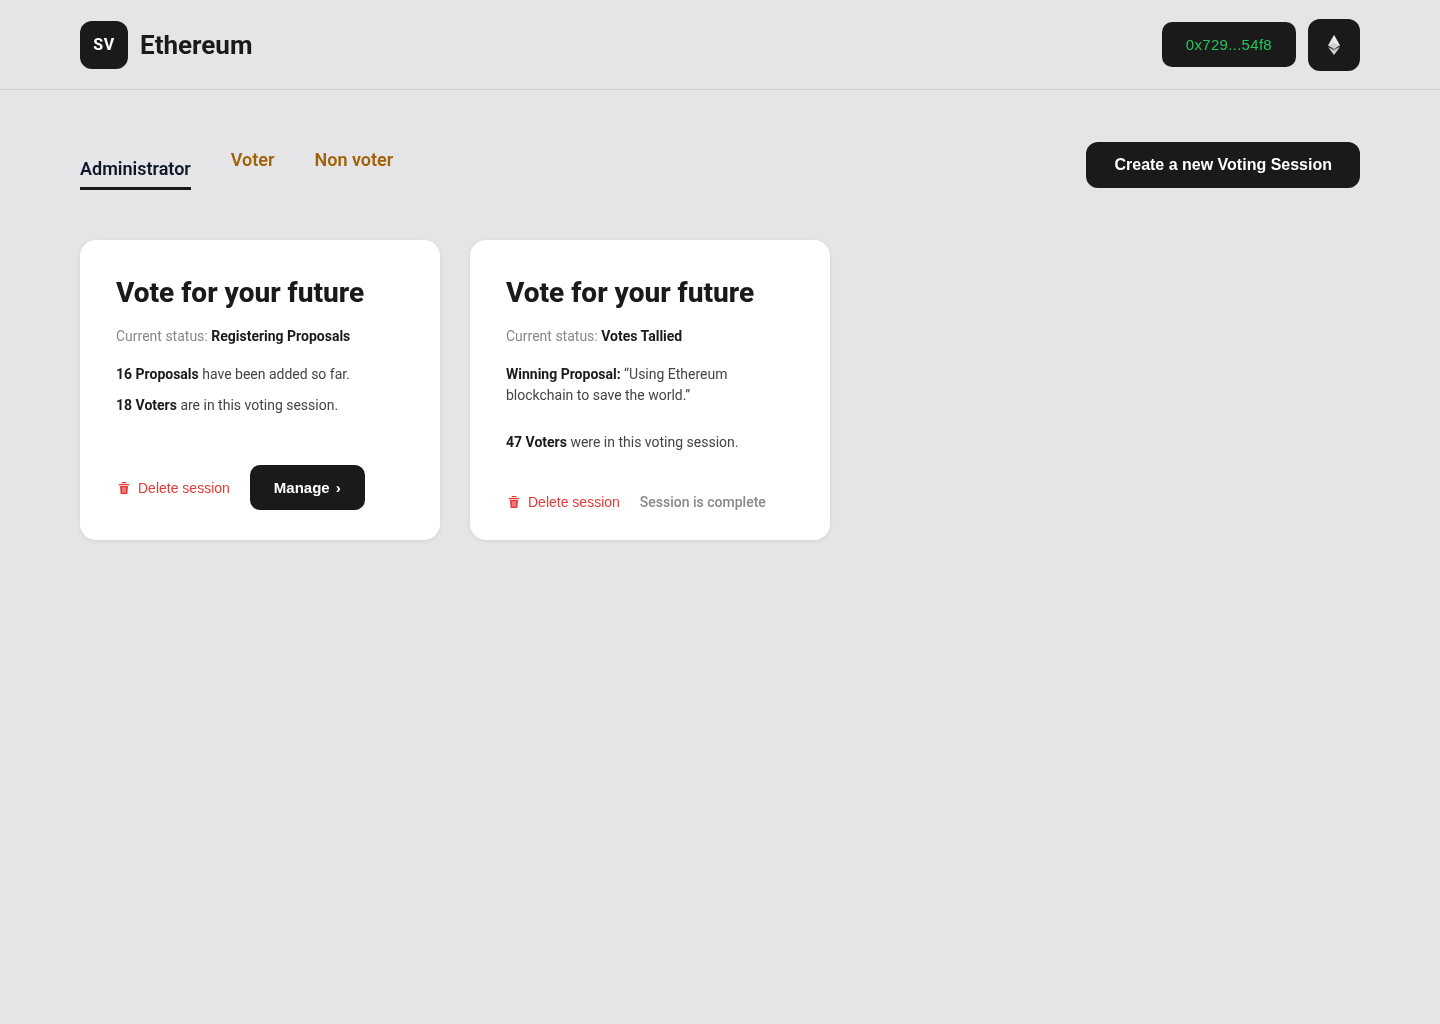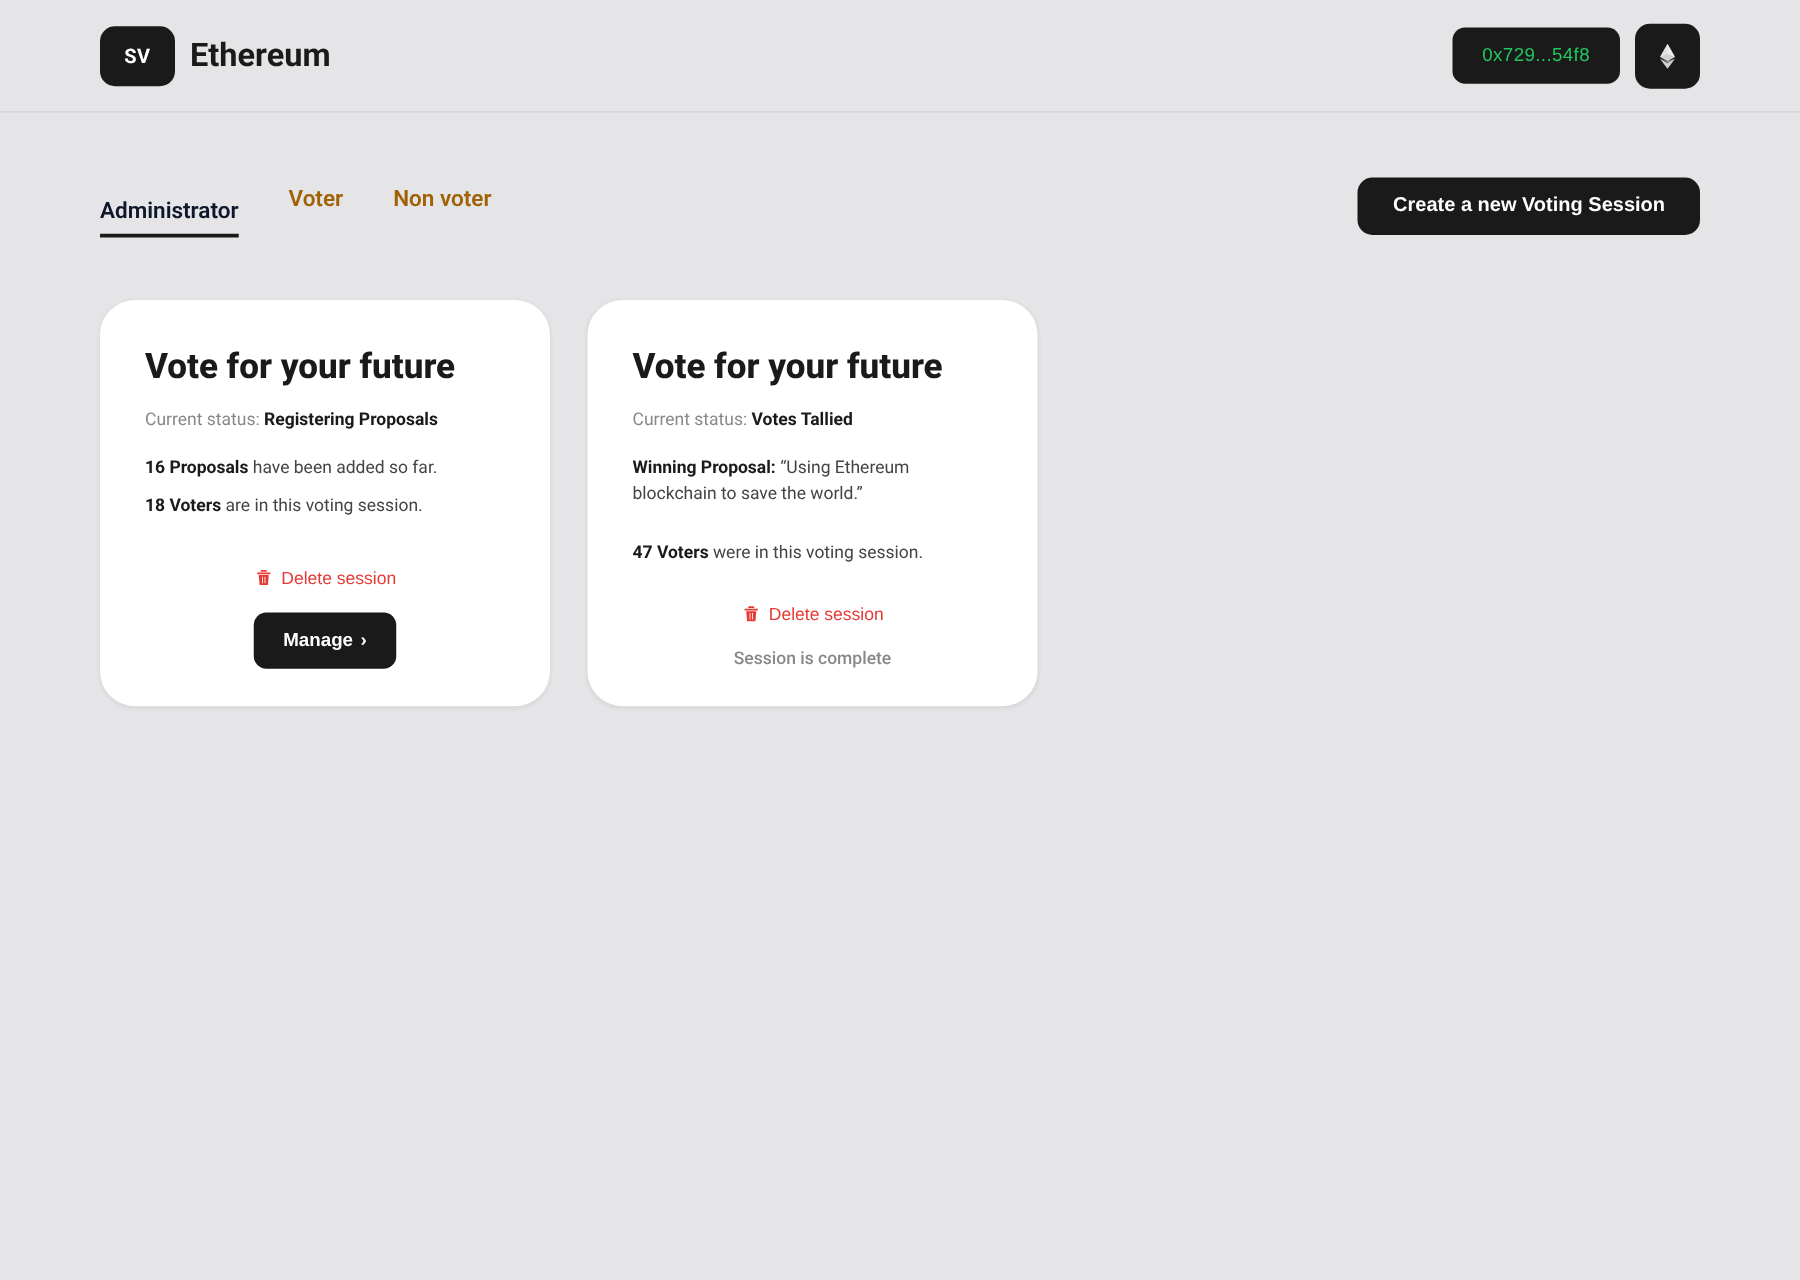--- a/index.html
+++ b/index.html
@@ -26,21 +26,21 @@
       justify-content: space-between;
     }
 
     .logo-area {
       display: flex;
       align-items: center;
       gap: 12px;
     }
 
     .logo-icon {
-      width: 60px;
+      width: 48px;
       height: 48px;
       background-color: #1a1a1a;
       border-radius: 12px;
       display: flex;
       align-items: center;
       justify-content: center;
       color: white;
       font-weight: 700;
       font-size: 16px;
       letter-spacing: 0.5px;
@@ -130,21 +130,21 @@
 
     
     .cards-container {
       display: flex;
       gap: 30px;
       flex-wrap: wrap;
     }
 
     .card {
       background-color: white;
-      border-radius: 28px;
+      border-radius: 16px;
       padding: 36px 36px 30px 36px;
       width: 360px;
       min-height: 300px;
       display: flex;
       flex-direction: column;
       box-shadow: 0 1px 4px rgba(0,0,0,0.08);
     }
 
     .card-title {
       font-size: 28px;
@@ -176,21 +176,20 @@
       color: #1a1a1a;
       font-weight: 700;
     }
 
     .card-footer {
       display: flex;
       align-items: center;
       gap: 20px;
       margin-top: auto;
       padding-top: 20px;
-      flex-direction: column;
     }
 
     .delete-btn {
       display: flex;
       align-items: center;
       gap: 6px;
       color: #e53935;
       background: none;
       border: none;
       cursor: pointer;

